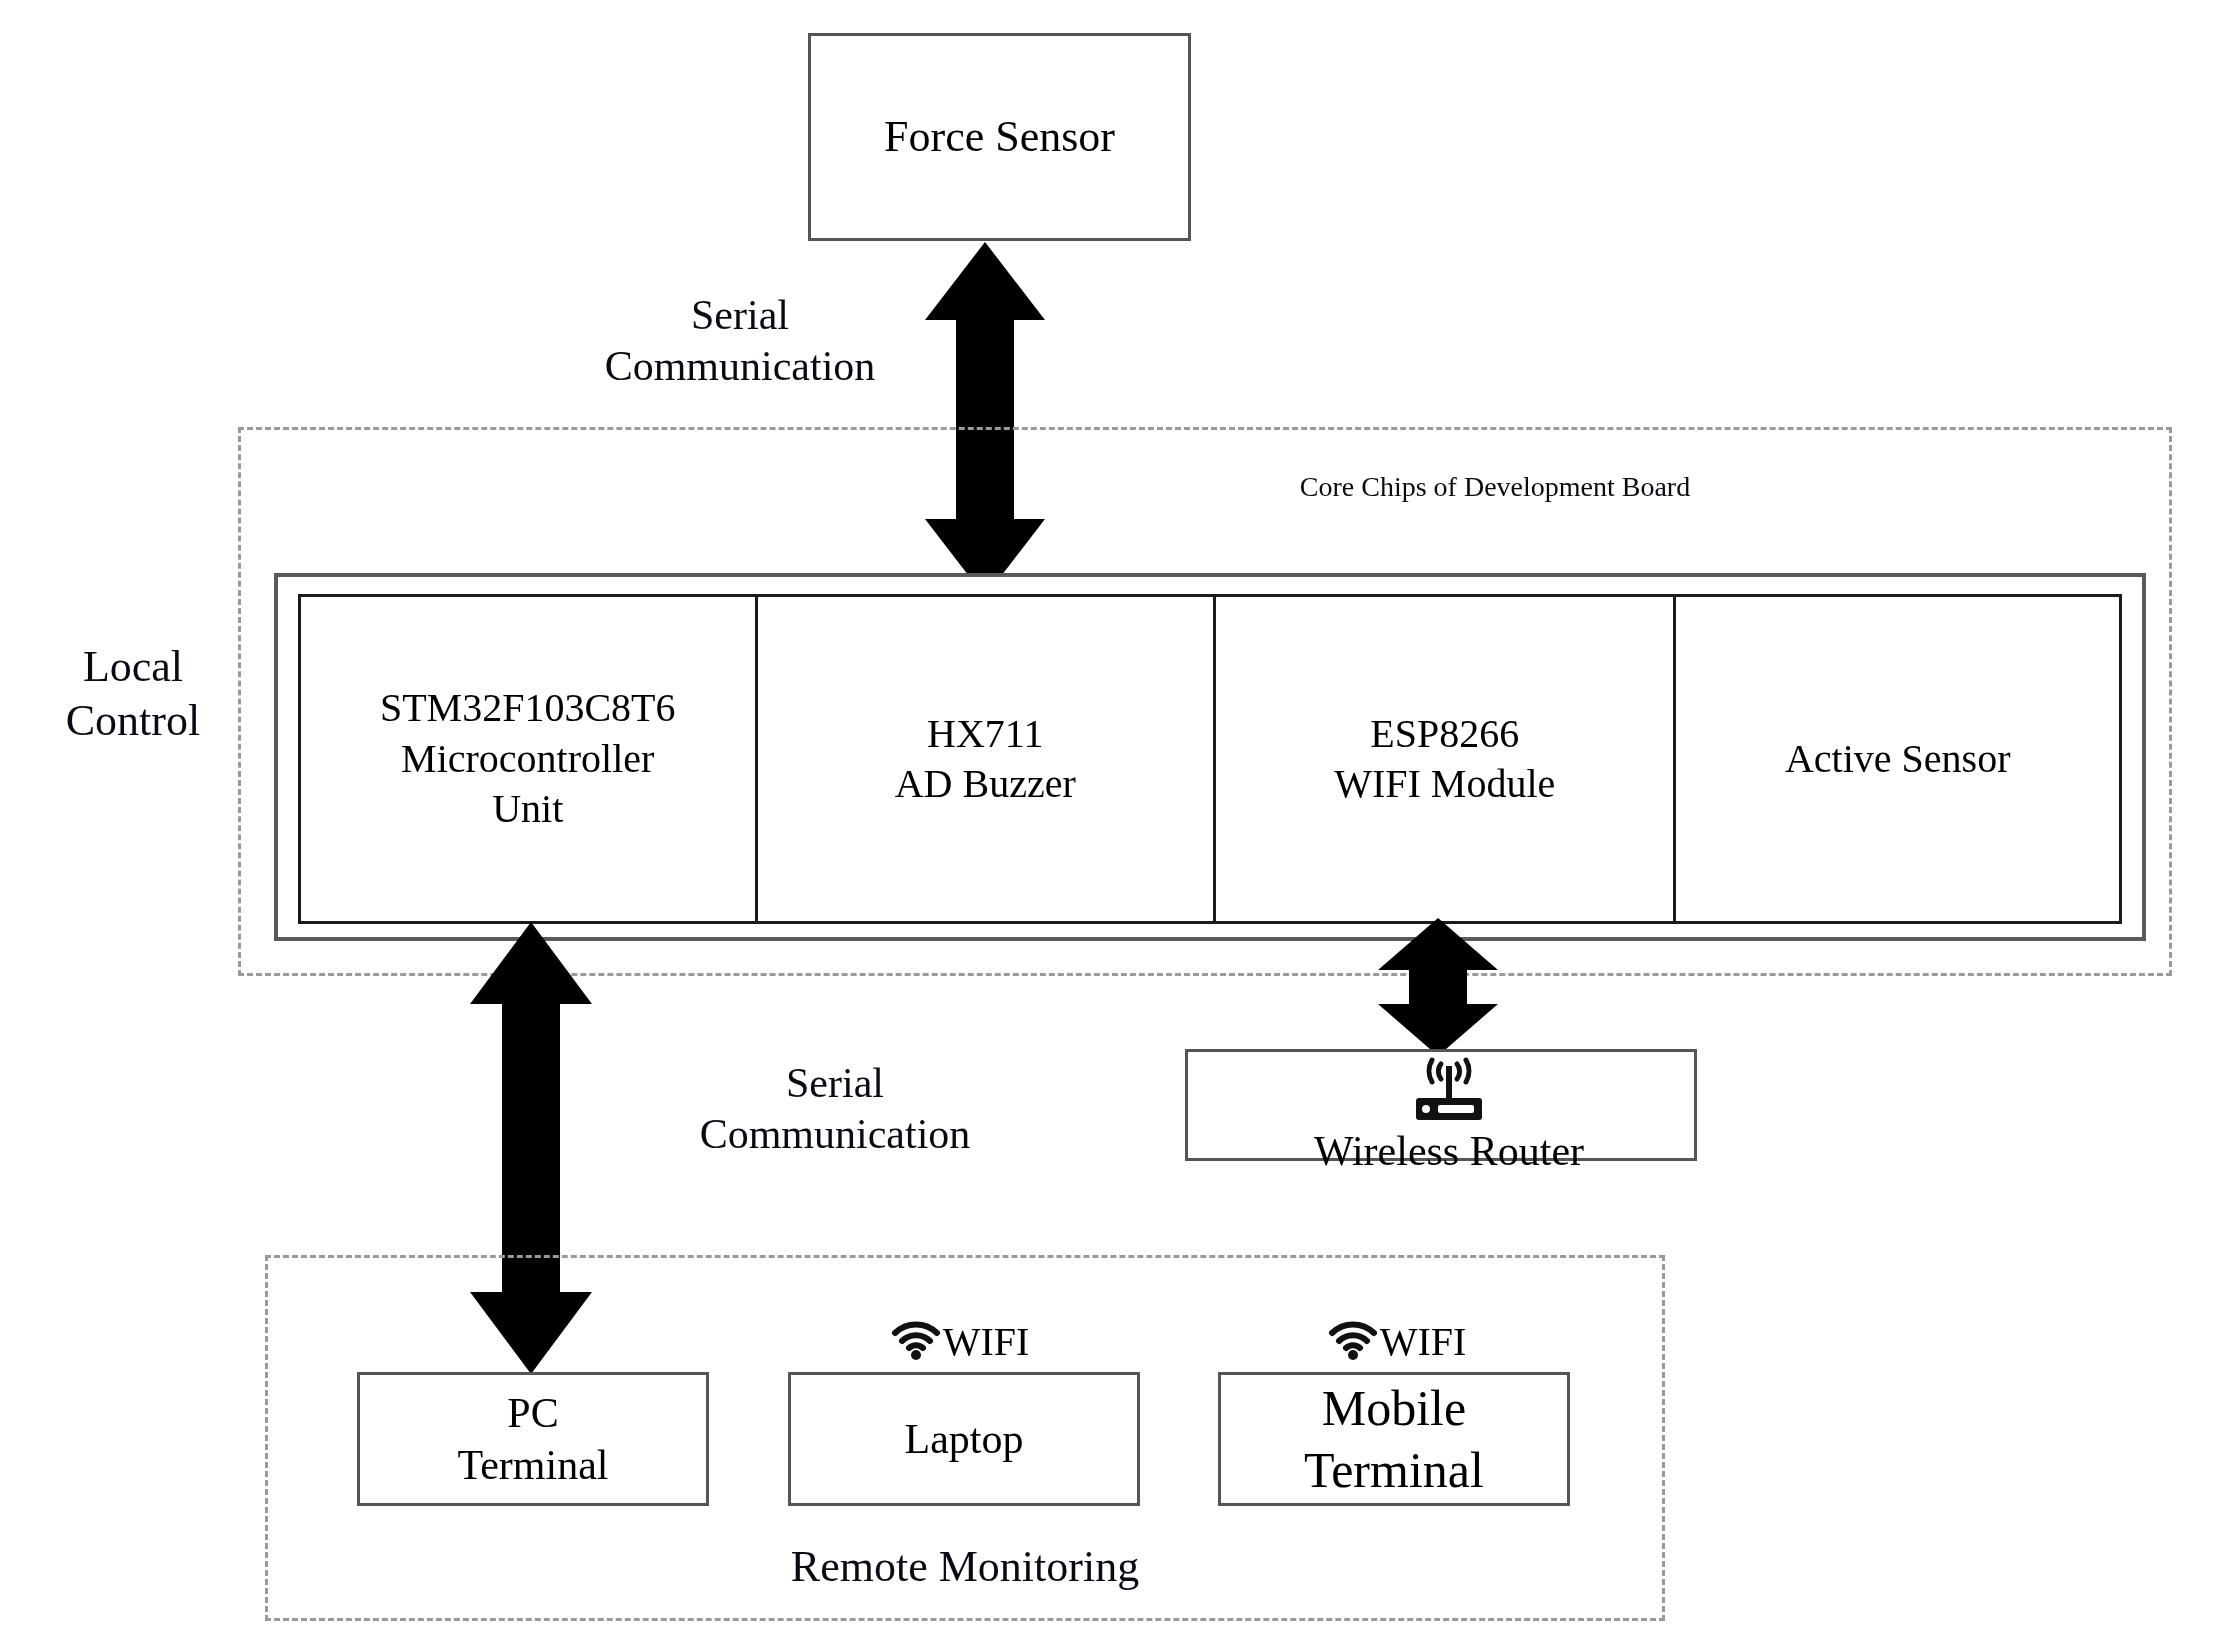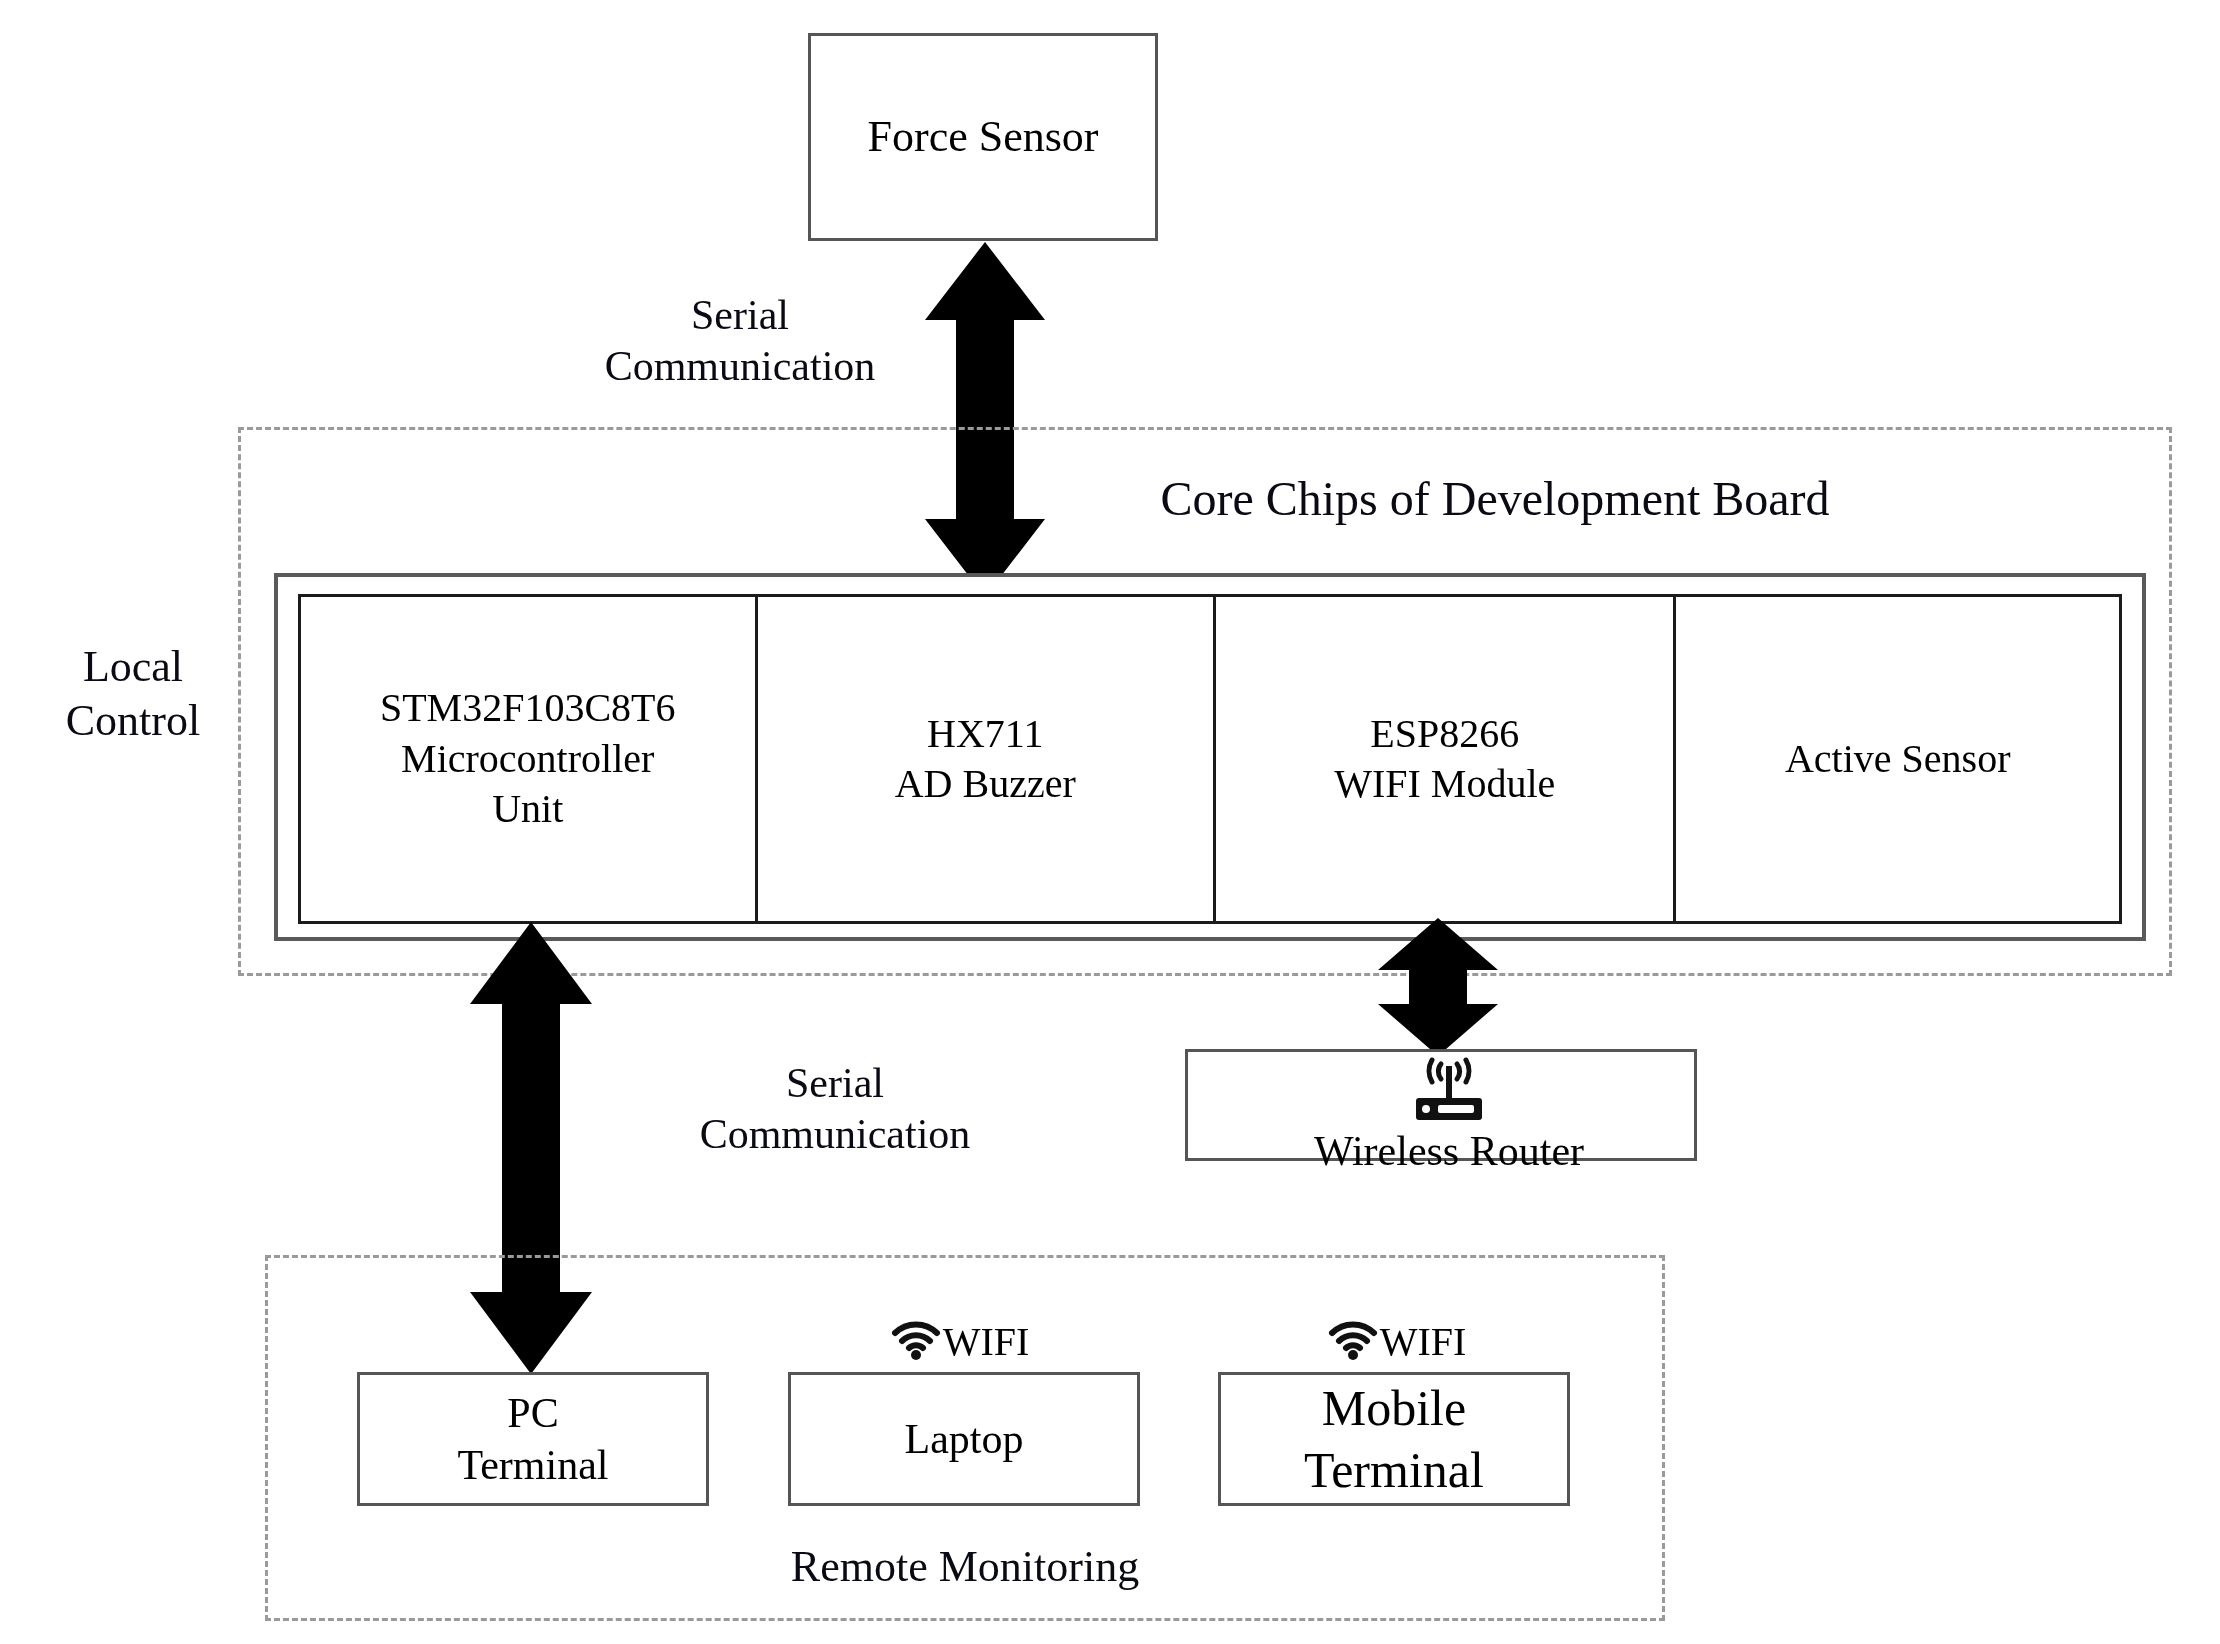--- a/index.html
+++ b/index.html
@@ -105,39 +105,39 @@
   .wifi-tag .wifi-text {
     font-size: 40px;
     line-height: 1;
   }
 </style>
 </head>
 <body>
 
 <div id="stage">
 
-  <div class="solid-box" style="left:808px; top:33px; width:350px; height:208px; font-size:44px;">
+  <div class="solid-box" style="left:808px; top:33px; width:383px; height:208px; font-size:44px;">
     <span>Force Sensor</span>
   </div>
 
   <div class="label" style="left:530px; top:290px; width:420px; font-size:42px;">Serial
 Communication</div>
 
   <div class="arrow" style="left:925px; top:242px; width:120px; height:355px;">
     <svg width="120" height="355" viewBox="0 0 120 355">
       <polygon points="60,0 120,78 89,78 89,277 120,277 60,355 0,277 31,277 31,78 0,78" fill="#000000"></polygon>
     </svg>
   </div>
 
   <div class="dashed-region" style="left:238px; top:427px; width:1934px; height:549px;"></div>
 
   <div class="label" style="left:18px; top:640px; width:230px; font-size:44px;">Local
 Control</div>
 
-  <div class="label" style="left:1090px; top:470px; width:810px; font-size:48px; text-align:center;">Core Chips of Development Board</div>
+  <div class="label" style="left:1090px; top:470px; width:810px; font-size:28px; text-align:center;">Core Chips of Development Board</div>
 
   <div class="chip-rail" style="left:274px; top:573px; width:1872px; height:368px;"></div>
 
   <div class="chip-inner" style="left:298px; top:594px; width:1824px; height:330px;">
     <div class="chip-cell" style="width:458px;">
       <span>STM32F103C8T6
 Microcontroller
 Unit</span>
     </div>
     <div class="chip-cell" style="width:460px;">

